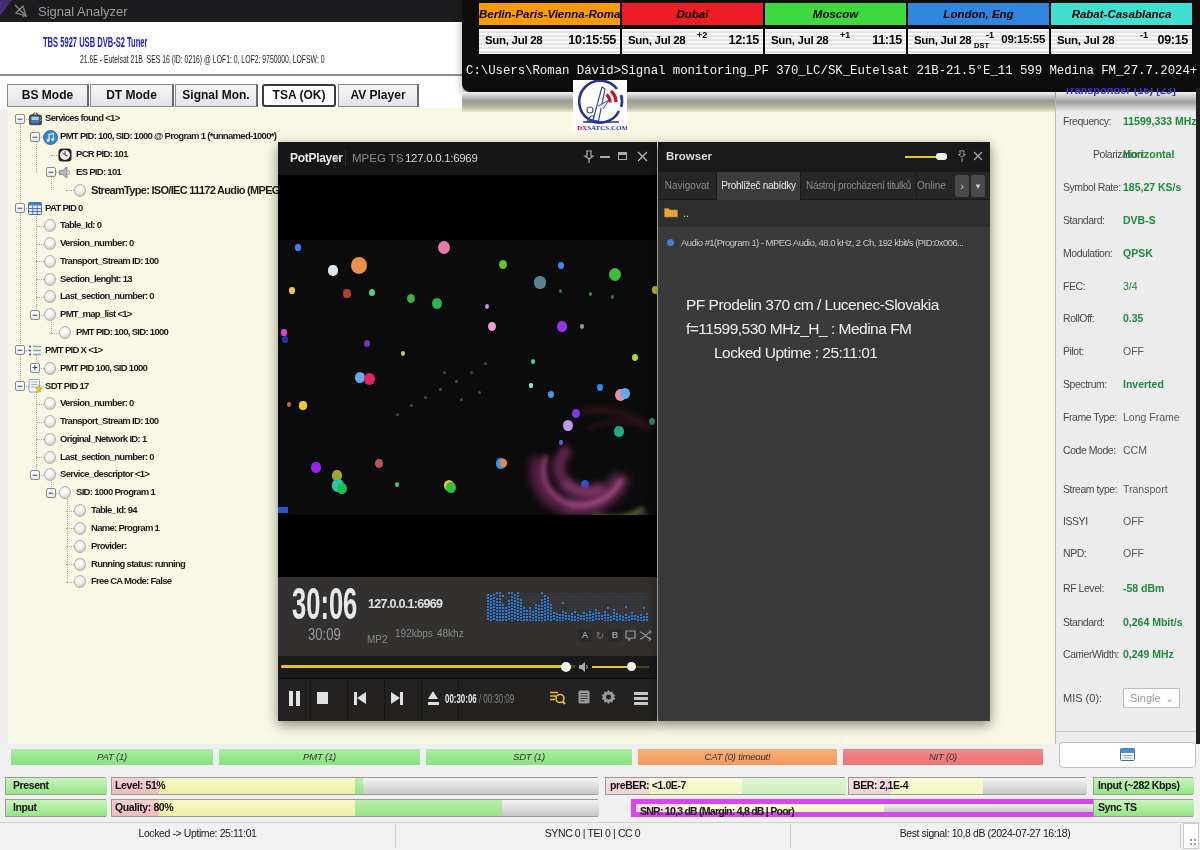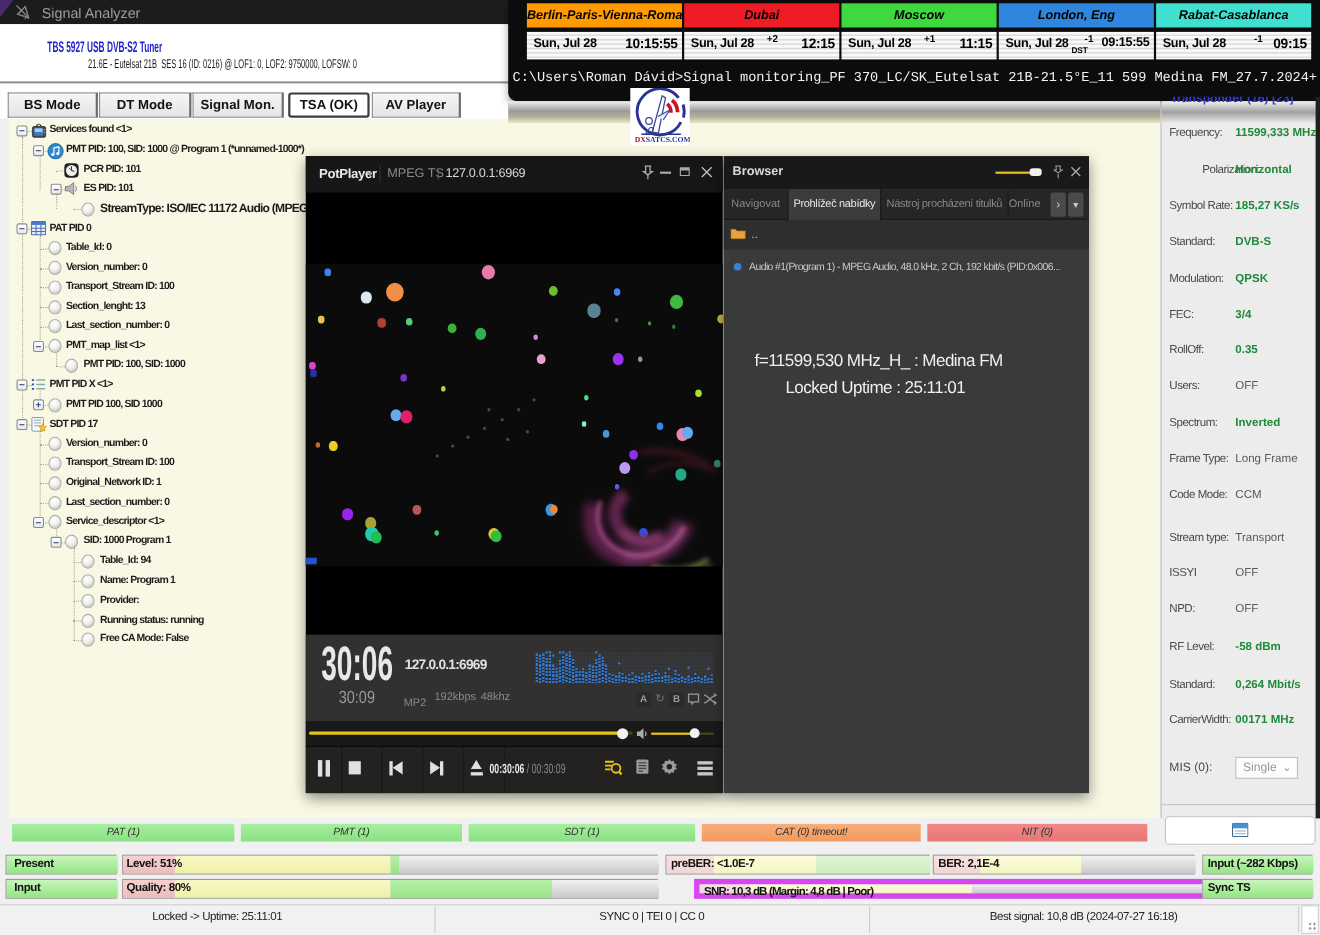--- a/index.html
+++ b/index.html
@@ -210,43 +210,43 @@
 <div class="abs" style="left:1123px;top:115px;font-size:10.5px;font-weight:700;color:#1f8b3a;white-space:nowrap;">11599,333 MHz</div>
 <div class="abs" style="left:1093px;top:148px;font-size:10.5px;letter-spacing:-0.45px;color:#4a4a4a;">Polarization:</div>
 <div class="abs" style="left:1123px;top:148px;font-size:10.5px;font-weight:700;color:#1f8b3a;white-space:nowrap;">Horizontal</div>
 <div class="abs" style="left:1063px;top:181px;font-size:10.5px;letter-spacing:-0.45px;color:#4a4a4a;">Symbol Rate:</div>
 <div class="abs" style="left:1123px;top:181px;font-size:10.5px;font-weight:700;color:#1f8b3a;white-space:nowrap;">185,27 KS/s</div>
 <div class="abs" style="left:1063px;top:214px;font-size:10.5px;letter-spacing:-0.45px;color:#4a4a4a;">Standard:</div>
 <div class="abs" style="left:1123px;top:214px;font-size:10.5px;font-weight:700;color:#1f8b3a;white-space:nowrap;">DVB-S</div>
 <div class="abs" style="left:1063px;top:247px;font-size:10.5px;letter-spacing:-0.45px;color:#4a4a4a;">Modulation:</div>
 <div class="abs" style="left:1123px;top:247px;font-size:10.5px;font-weight:700;color:#1f8b3a;white-space:nowrap;">QPSK</div>
 <div class="abs" style="left:1063px;top:280px;font-size:10.5px;letter-spacing:-0.45px;color:#4a4a4a;">FEC:</div>
-<div class="abs" style="left:1123px;top:280px;font-size:10.5px;font-weight:700;color:#1f8b3a;white-space:nowrap;">3/4</div>
+<div class="abs" style="left:1123px;top:280px;font-size:10.5px;font-weight:400;color:#1f8b3a;white-space:nowrap;">3/4</div>
 <div class="abs" style="left:1063px;top:312px;font-size:10.5px;letter-spacing:-0.45px;color:#4a4a4a;">RollOff:</div>
 <div class="abs" style="left:1123px;top:312px;font-size:10.5px;font-weight:700;color:#1f8b3a;white-space:nowrap;">0.35</div>
-<div class="abs" style="left:1063px;top:345px;font-size:10.5px;letter-spacing:-0.45px;color:#4a4a4a;">Users:</div>
+<div class="abs" style="left:1063px;top:345px;font-size:10.5px;letter-spacing:-0.45px;color:#4a4a4a;">Pilot:</div>
 <div class="abs" style="left:1123px;top:345px;font-size:10.5px;font-weight:400;color:#5a5a5a;white-space:nowrap;">OFF</div>
 <div class="abs" style="left:1063px;top:378px;font-size:10.5px;letter-spacing:-0.45px;color:#4a4a4a;">Spectrum:</div>
 <div class="abs" style="left:1123px;top:378px;font-size:10.5px;font-weight:700;color:#1f8b3a;white-space:nowrap;">Inverted</div>
 <div class="abs" style="left:1063px;top:411px;font-size:10.5px;letter-spacing:-0.45px;color:#4a4a4a;">Frame Type:</div>
 <div class="abs" style="left:1123px;top:411px;font-size:10.5px;font-weight:400;color:#5a5a5a;white-space:nowrap;">Long Frame</div>
 <div class="abs" style="left:1063px;top:444px;font-size:10.5px;letter-spacing:-0.45px;color:#4a4a4a;">Code Mode:</div>
 <div class="abs" style="left:1123px;top:444px;font-size:10.5px;font-weight:400;color:#5a5a5a;white-space:nowrap;">CCM</div>
 <div class="abs" style="left:1063px;top:483px;font-size:10.5px;letter-spacing:-0.45px;color:#4a4a4a;">Stream type:</div>
 <div class="abs" style="left:1123px;top:483px;font-size:10.5px;font-weight:400;color:#5a5a5a;white-space:nowrap;">Transport</div>
 <div class="abs" style="left:1063px;top:515px;font-size:10.5px;letter-spacing:-0.45px;color:#4a4a4a;">ISSYI</div>
 <div class="abs" style="left:1123px;top:515px;font-size:10.5px;font-weight:400;color:#5a5a5a;white-space:nowrap;">OFF</div>
 <div class="abs" style="left:1063px;top:547px;font-size:10.5px;letter-spacing:-0.45px;color:#4a4a4a;">NPD:</div>
 <div class="abs" style="left:1123px;top:547px;font-size:10.5px;font-weight:400;color:#5a5a5a;white-space:nowrap;">OFF</div>
 <div class="abs" style="left:1063px;top:582px;font-size:10.5px;letter-spacing:-0.45px;color:#4a4a4a;">RF Level:</div>
 <div class="abs" style="left:1123px;top:582px;font-size:10.5px;font-weight:700;color:#1f8b3a;white-space:nowrap;">-58 dBm</div>
 <div class="abs" style="left:1063px;top:616px;font-size:10.5px;letter-spacing:-0.45px;color:#4a4a4a;">Standard:</div>
 <div class="abs" style="left:1123px;top:616px;font-size:10.5px;font-weight:700;color:#1f8b3a;white-space:nowrap;">0,264 Mbit/s</div>
 <div class="abs" style="left:1063px;top:648px;font-size:10.5px;letter-spacing:-0.45px;color:#4a4a4a;">CarrierWidth:</div>
-<div class="abs" style="left:1123px;top:648px;font-size:10.5px;font-weight:700;color:#1f8b3a;white-space:nowrap;">00171 MHz</div>
+<div class="abs" style="left:1123px;top:648px;font-size:10.5px;font-weight:700;color:#1f8b3a;white-space:nowrap;">0,249 MHz</div>
 <div class="abs" style="left:1063px;top:692px;font-size:11px;color:#4a4a4a;">MIS (0):</div>
 <div class="abs" style="left:1123px;top:688px;width:57px;height:20px;background:#fdfdfd;border:1px solid #bdbdbd;font-size:11px;color:#999;line-height:18px;padding-left:6px;">Single <span style="position:absolute;right:5px;top:1px;color:#999;font-size:10px;">⌄</span></div>
 <div class="abs" style="left:1055px;top:731px;width:145px;height:1px;background:#c6c6c6;"></div>
 <div class="abs" style="left:1196px;top:88px;width:4px;height:656px;background:#1f1f1f;z-index:7;"></div>
 <div class="abs" style="left:0;top:744px;width:1200px;height:106px;background:#f0f0f0;"></div>
 <div class="abs" style="left:11px;top:749px;width:202px;height:16px;background:linear-gradient(180deg,#a8efa0,#8ae082);font-size:9.5px;font-style:italic;letter-spacing:-0.2px;color:#333;text-align:center;line-height:16px;">PAT (1)</div>
 <div class="abs" style="left:219px;top:749px;width:201px;height:16px;background:linear-gradient(180deg,#a8efa0,#8ae082);font-size:9.5px;font-style:italic;letter-spacing:-0.2px;color:#333;text-align:center;line-height:16px;">PMT (1)</div>
 <div class="abs" style="left:426px;top:749px;width:206px;height:16px;background:linear-gradient(180deg,#a8efa0,#8ae082);font-size:9.5px;font-style:italic;letter-spacing:-0.2px;color:#333;text-align:center;line-height:16px;">SDT (1)</div>
 <div class="abs" style="left:638px;top:749px;width:199px;height:16px;background:linear-gradient(180deg,#f8ae78,#f09a60);font-size:9.5px;font-style:italic;letter-spacing:-0.2px;color:#333;text-align:center;line-height:16px;">CAT (0) timeout!</div>
 <div class="abs" style="left:843px;top:749px;width:200px;height:16px;background:linear-gradient(180deg,#f08888,#e87676);font-size:9.5px;font-style:italic;letter-spacing:-0.2px;color:#333;text-align:center;line-height:16px;">NIT (0)</div>
@@ -595,15 +595,16 @@
 <div class="abs" style="left:917px;top:172px;width:38px;height:28px;font-size:10px;color:#8a8a8a;text-align:left;line-height:28px;overflow:hidden;">Online S</div>
 <div class="abs" style="left:955px;top:175px;width:14px;height:22px;background:#4a4a4a;border-radius:2px;color:#ccc;font-size:11px;text-align:center;line-height:22px;">›</div>
 <div class="abs" style="left:971px;top:175px;width:14px;height:22px;background:#4a4a4a;border-radius:2px;color:#ccc;font-size:9px;text-align:center;line-height:22px;">▾</div>
 <div class="abs" style="left:658px;top:200px;width:332px;height:27px;background:#2e2e2e;"></div>
 <svg class="abs" style="left:664px;top:207px;" width="14" height="11" viewBox="0 0 14 11">
       <path d="M0.5 1.5 h4 l1.5 1.5 h7.5 v7 h-13 Z" fill="#e8a33d" stroke="#b57a1e" stroke-width="0.7"></path>
     </svg>
 <div class="abs" style="left:683px;top:207px;font-size:11px;color:#ccc;">..</div>
 <div class="abs" style="left:667px;top:239px;width:7px;height:7px;border-radius:50%;background:#3f7fd4;"></div>
 <div class="abs" style="left:681px;top:237px;font-size:9.5px;letter-spacing:-0.55px;color:#c9c9c9;white-space:nowrap;width:304px;overflow:hidden;">Audio #1(Program 1) - MPEG Audio, 48.0 kHz, 2 Ch, 192 kbit/s (PID:0x006...</div>
+<div class="abs" style="left:686px;top:296px;font-size:15.5px;color:#efefef;letter-spacing:-0.5px;white-space:nowrap;">PF Prodelin 370 cm / Lucenec-Slovakia</div>
 <div class="abs" style="left:686px;top:320px;font-size:15.5px;color:#efefef;letter-spacing:-0.5px;white-space:nowrap;">f=11599,530 MHz_H_ : Medina FM</div>
 <div class="abs" style="left:714px;top:344px;font-size:15.5px;color:#efefef;letter-spacing:-0.5px;white-space:nowrap;">Locked Uptime : 25:11:01</div>
 <div class="abs" style="left:1189px;top:838px;width:8px;height:9px;background-image:radial-gradient(circle,#9a9a9a 1px,transparent 1.2px);background-size:4px 4px;"></div>
 </div>
 </body></html>

